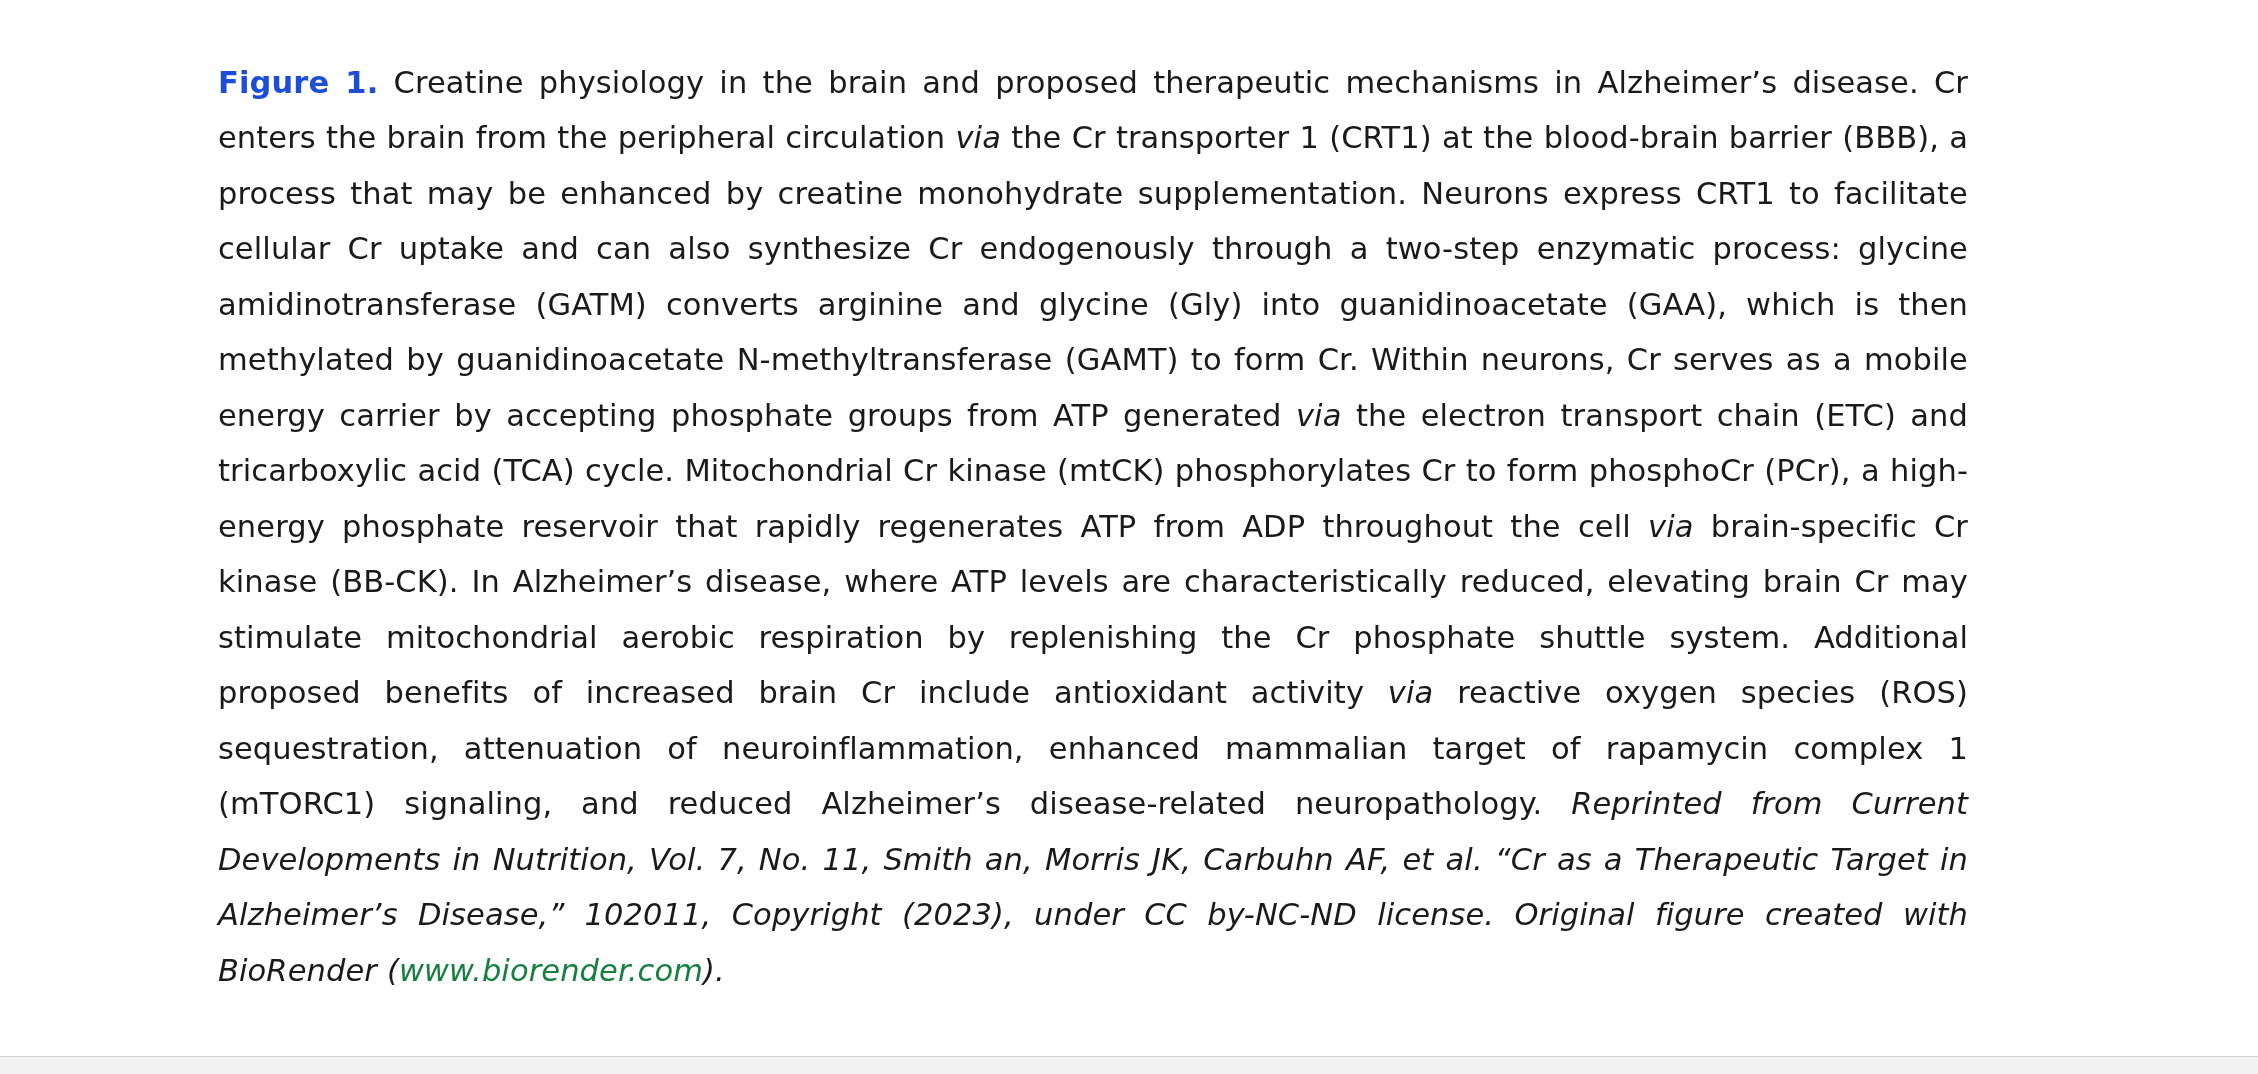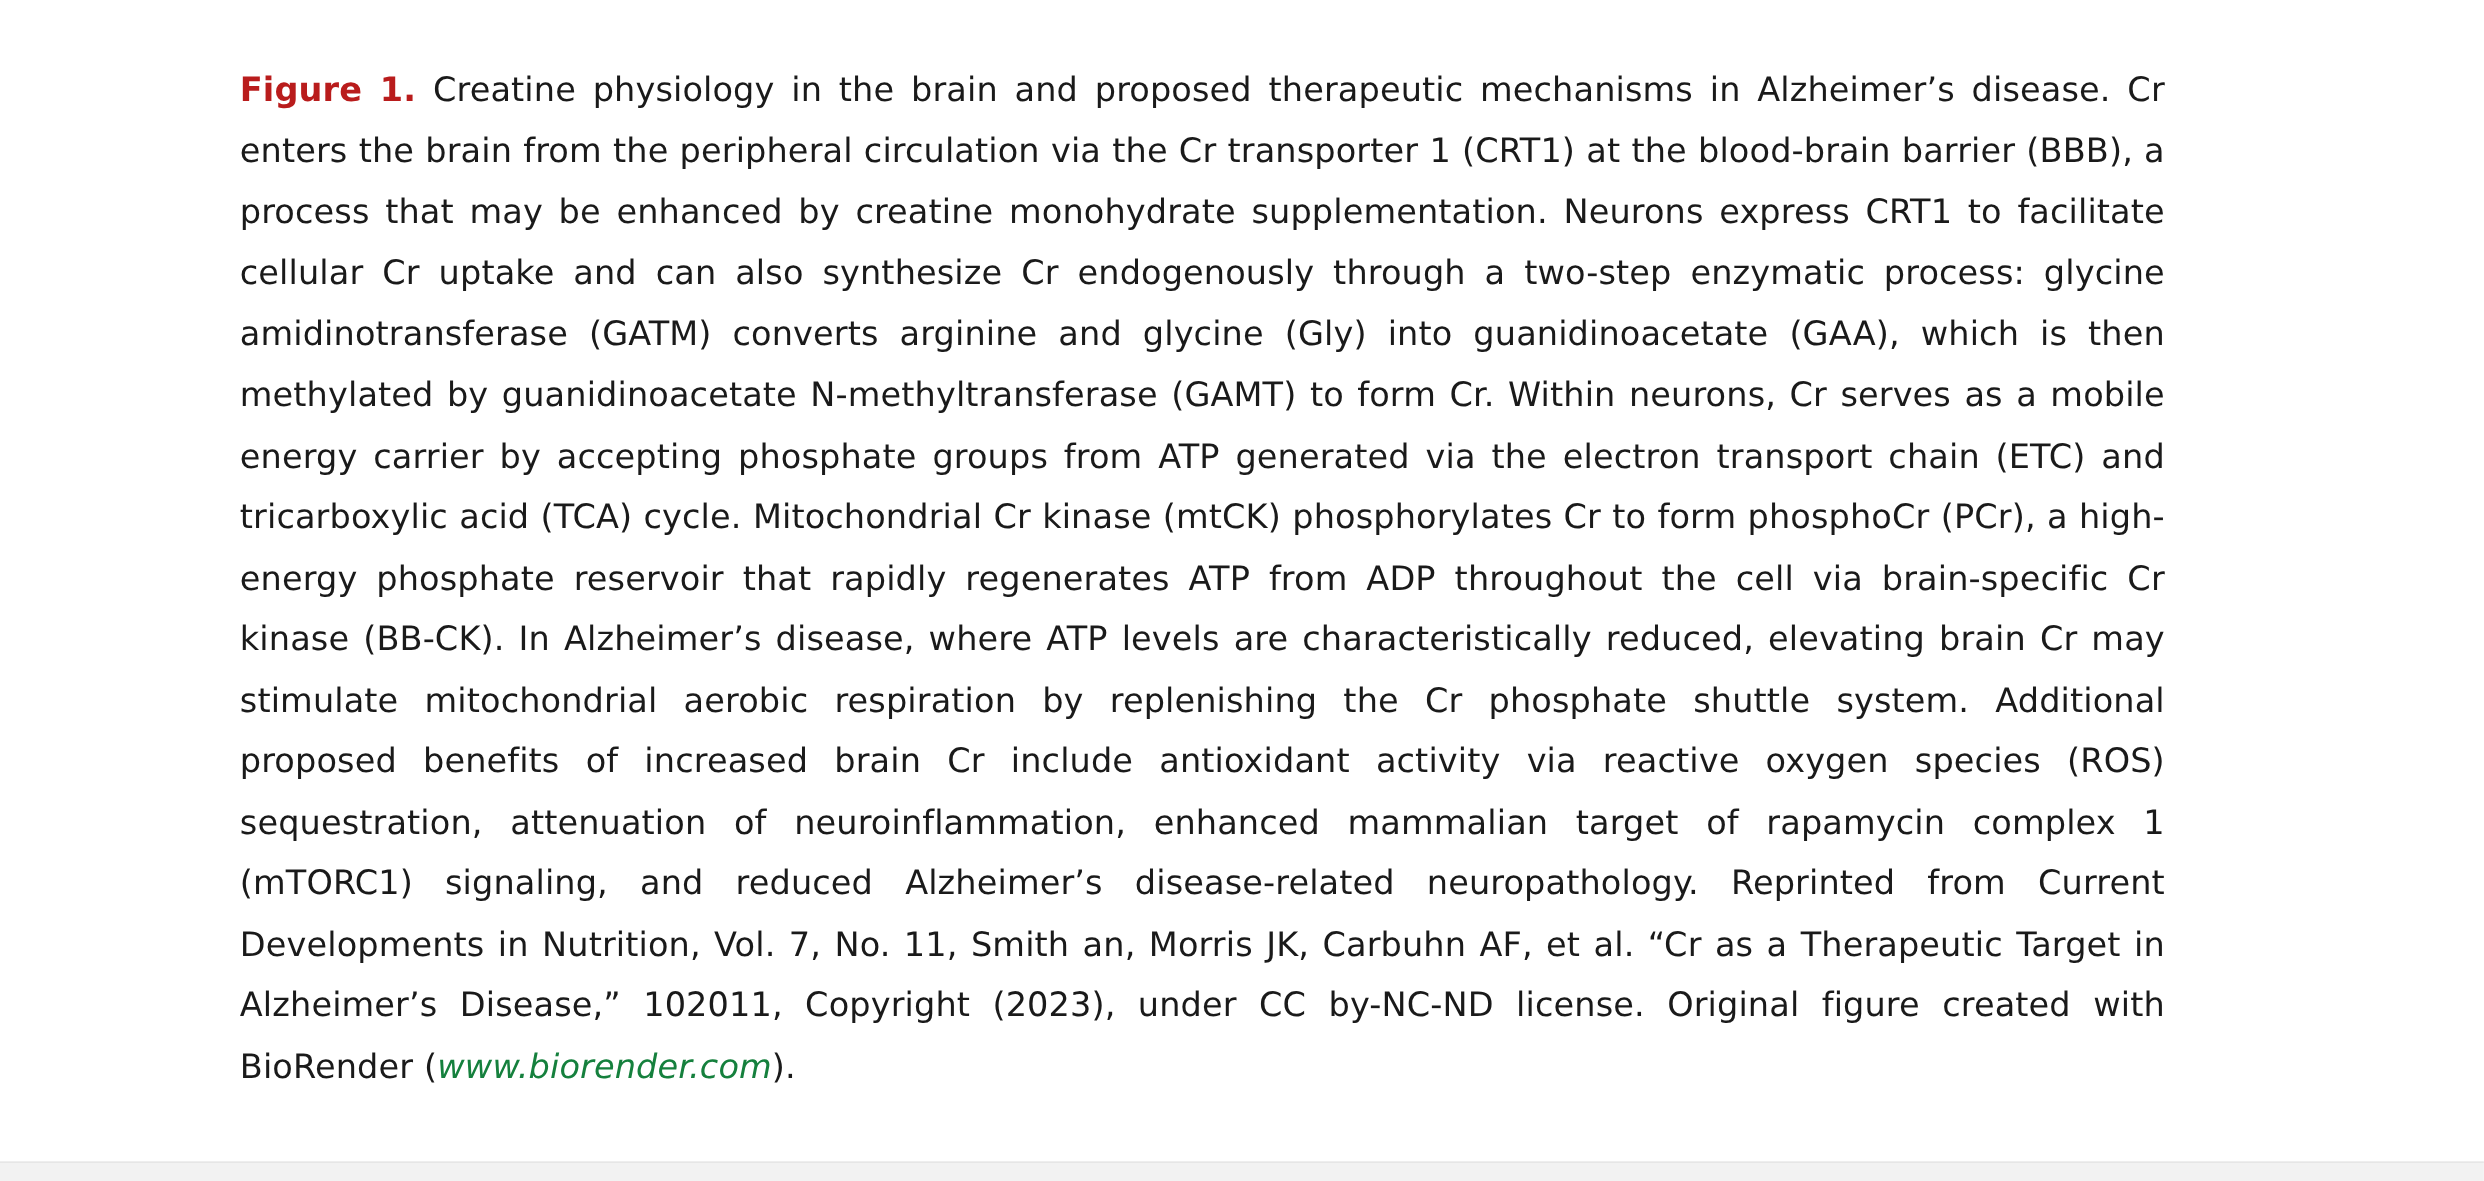--- a/index.html
+++ b/index.html
@@ -33,23 +33,24 @@
     font-size: 30.5px;
     line-height: 55.5px;
     color: #1a1a1a;
     text-align: justify;
     text-justify: inter-word;
     letter-spacing: 0.1px;
     word-spacing: 0.2px;
   }
   .fig-label {
     font-weight: bold;
-    color: #b91c1c;
+    color: #1d4ed8;
   }
   .ital {
+    font-style: italic;
   }
   .link {
     color: #15803d;
     font-style: italic;
     text-decoration: none;
   }
   .bottom-rule {
     position: absolute;
     left: 0;
     top: 1056px;

